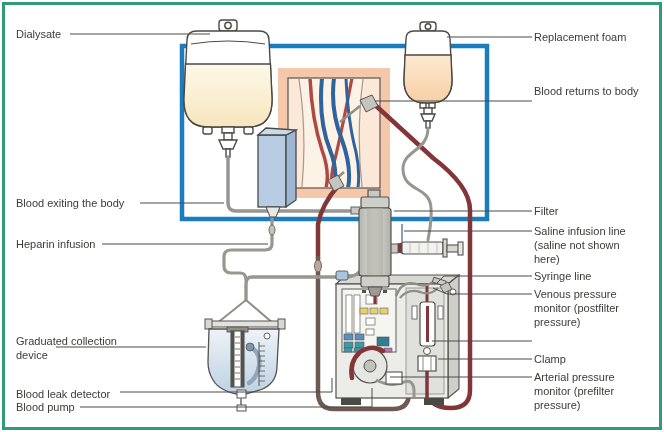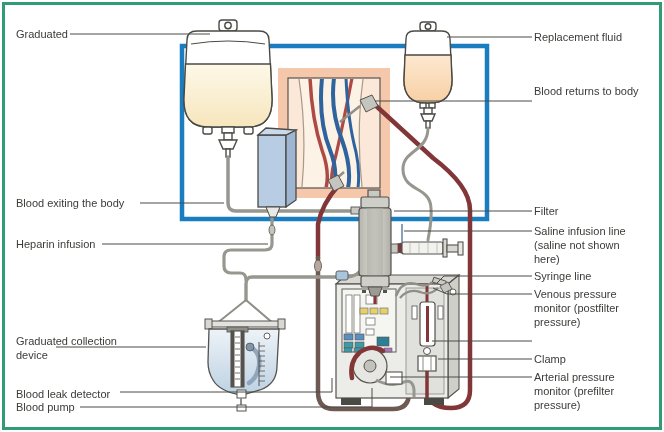--- a/index.html
+++ b/index.html
@@ -234,28 +234,28 @@
     <path d="M394,211 L532,211"></path>
     <path d="M404,231 L532,231"></path>
     <path d="M437,283 L444,276 L532,276"></path>
     <path d="M433,288 L447,294 L532,294"></path>
     <path d="M432,341 L532,341"></path>
     <path d="M438,359 L532,359"></path>
     <path d="M390,377 L532,377"></path>
   </g>
 </svg>
 
-<div class="lbl" style="left:16px;top:27px;width:160px">Graduated</div>
+<div class="lbl" style="left:16px;top:27px;width:160px">Dialysate</div>
 <div class="lbl" style="left:16px;top:196px;width:160px">Blood exiting the body</div>
 <div class="lbl" style="left:16px;top:237px;width:160px">Heparin infusion</div>
 <div class="lbl" style="left:16px;top:334px;width:130px">Graduated collection device</div>
 <div class="lbl" style="left:16px;top:387px;width:160px">Blood leak detector</div>
 <div class="lbl" style="left:16px;top:400px;width:160px">Blood pump</div>
 
-<div class="lbl" style="left:534px;top:30px;width:126px">Replacement fluid</div>
+<div class="lbl" style="left:534px;top:30px;width:126px">Replacement foam</div>
 <div class="lbl" style="left:534px;top:84px;width:126px">Blood returns to body</div>
 <div class="lbl" style="left:534px;top:224px;width:100px">Saline infusion line (saline not shown here)</div>
 <div class="lbl" style="left:534px;top:204px;width:126px">Filter</div>
 <div class="lbl" style="left:534px;top:269px;width:126px">Syringe line</div>
 <div class="lbl" style="left:534px;top:287px;width:112px">Venous pressure monitor (postfilter pressure)</div>
 <div class="lbl" style="left:534px;top:352px;width:126px">Clamp</div>
 <div class="lbl" style="left:534px;top:370px;width:112px">Arterial pressure monitor (prefilter pressure)</div>
 
 <div id="border"></div>
 </div>

